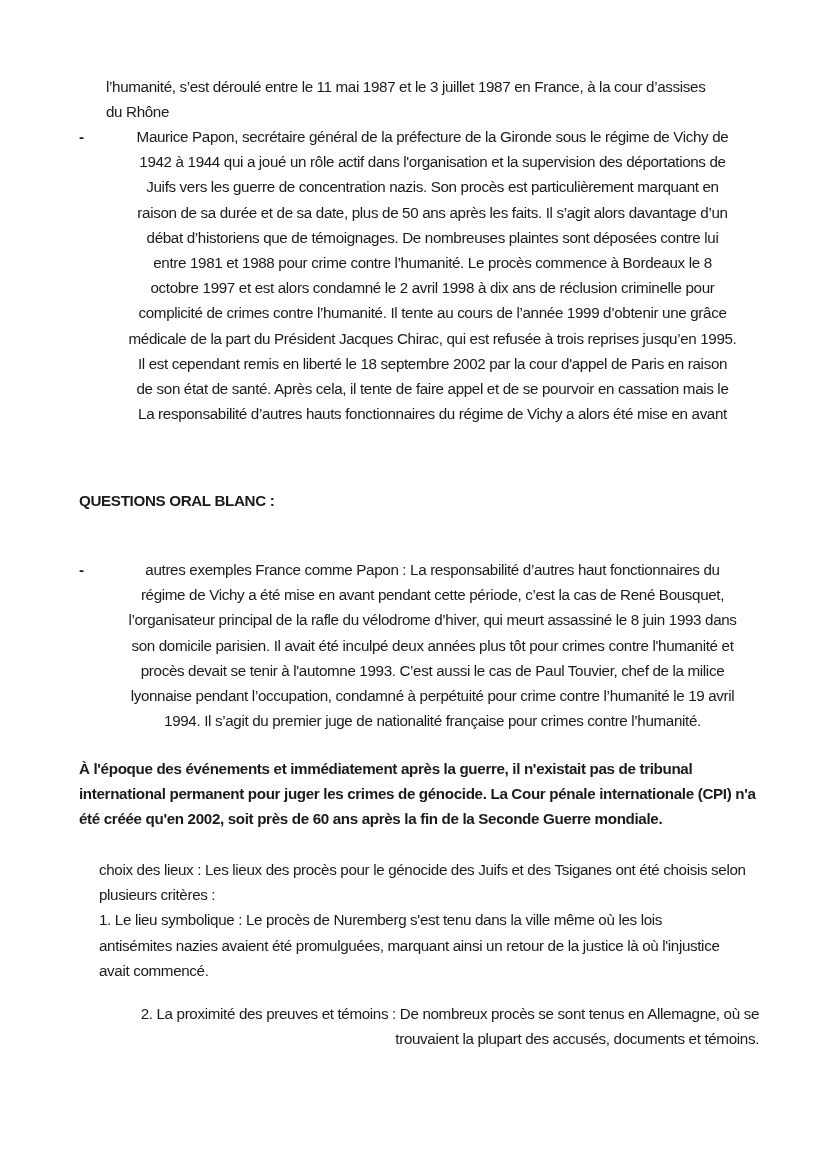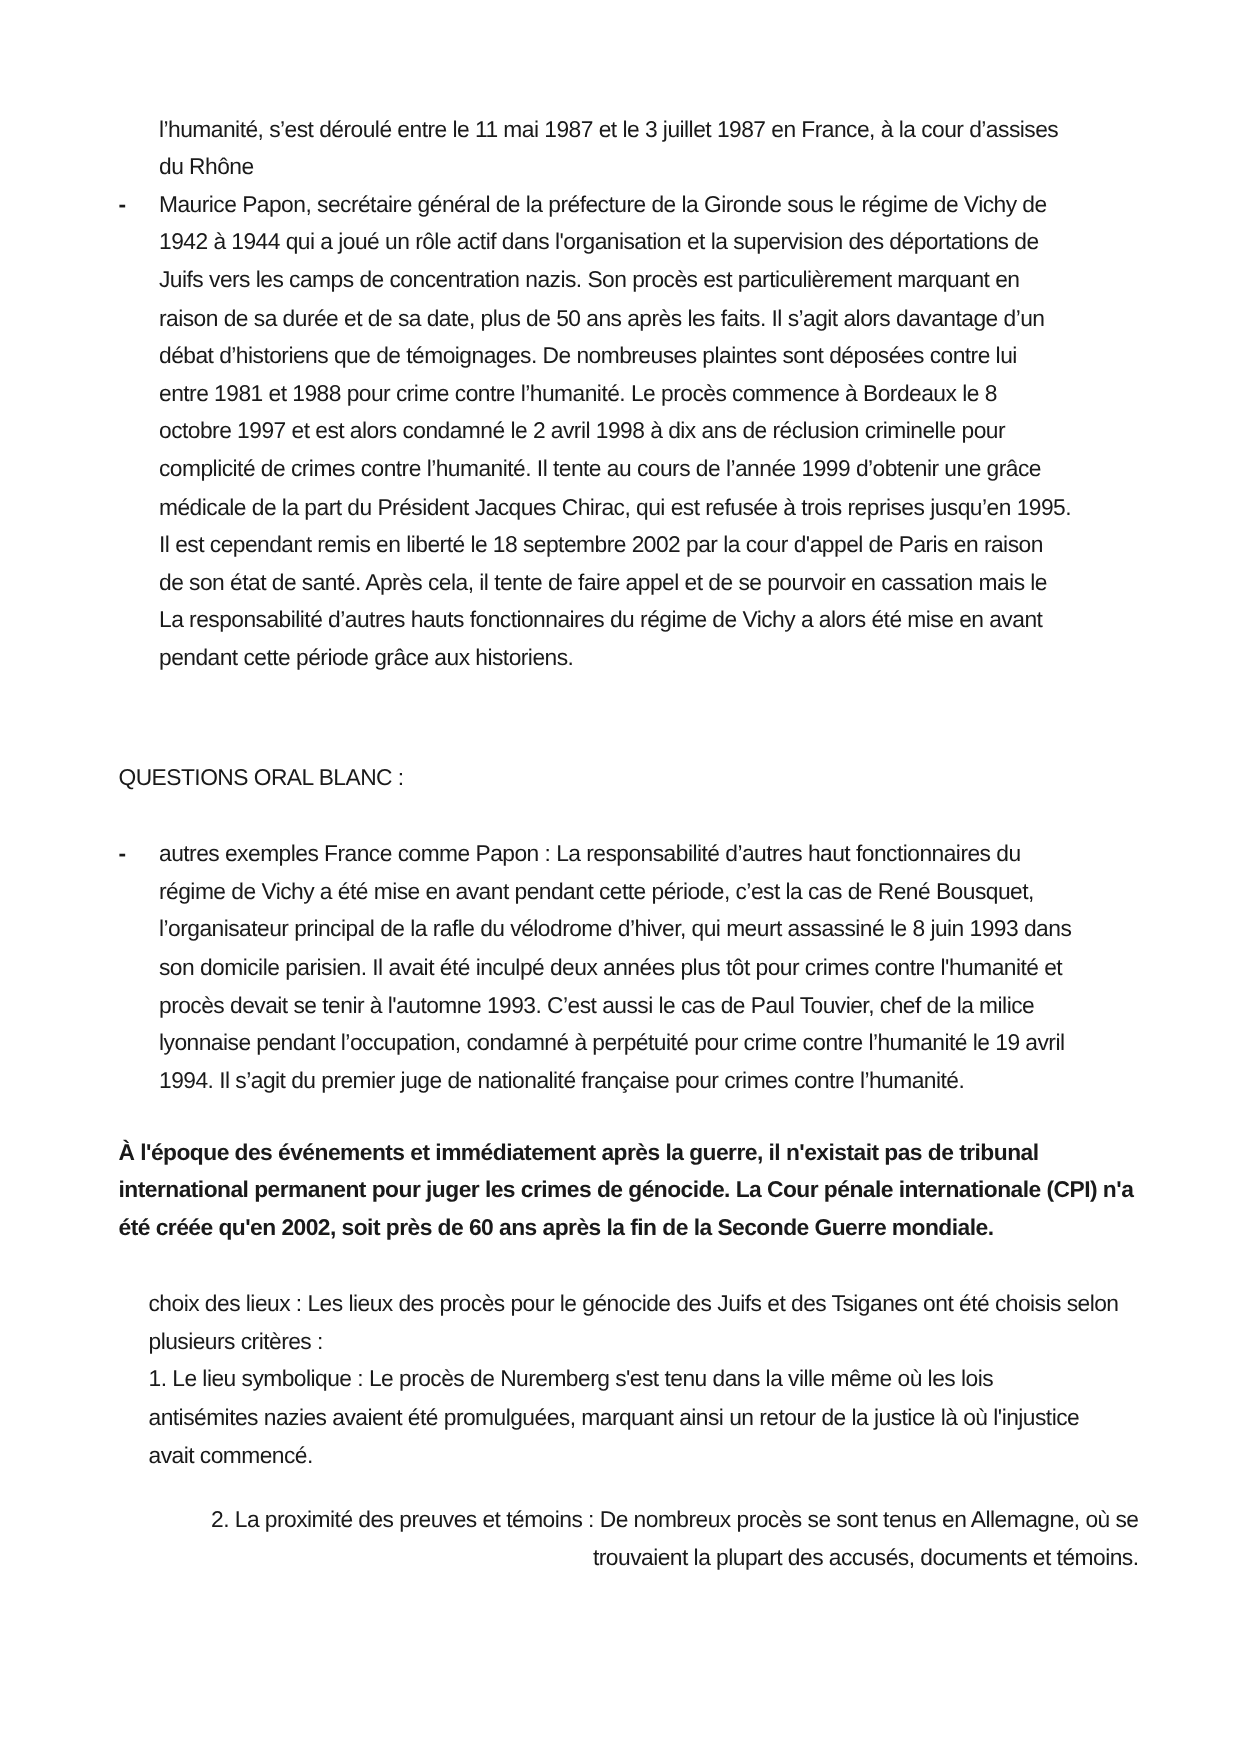--- a/index.html
+++ b/index.html
@@ -45,52 +45,52 @@
   }
   .list-item .dash {
     position: absolute;
     left: 0;
     top: 0;
     width: 20px;
     font-weight: bold;
   }
   .list-item .text {
     margin-left: 27px;
+    text-align: center;
   }
 </style>
 </head>
 <body>
 
 <div class="page">
 
   <div class="block" style="left:106px; top:74px;">
     <div class="line">l’humanité, s’est déroulé entre le 11 mai 1987 et le 3 juillet 1987 en France, à la cour d’assises</div>
     <div class="line">du Rhône</div>
   </div>
 
   <div class="list-item" style="top:124px;">
     <span class="dash">-</span>
     <div class="text">
       <div class="line">Maurice Papon, secrétaire général de la préfecture de la Gironde sous le régime de Vichy de</div>
       <div class="line">1942 à 1944 qui a joué un rôle actif dans l'organisation et la supervision des déportations de</div>
-      <div class="line">Juifs vers les camps de concentration nazis. Son procès est particulièrement marquant en</div>
+      <div class="line">Juifs vers les guerre de concentration nazis. Son procès est particulièrement marquant en</div>
       <div class="line">raison de sa durée et de sa date, plus de 50 ans après les faits. Il s’agit alors davantage d’un</div>
       <div class="line">débat d’historiens que de témoignages. De nombreuses plaintes sont déposées contre lui</div>
       <div class="line">entre 1981 et 1988 pour crime contre l’humanité. Le procès commence à Bordeaux le 8</div>
       <div class="line">octobre 1997 et est alors condamné le 2 avril 1998 à dix ans de réclusion criminelle pour</div>
       <div class="line">complicité de crimes contre l’humanité. Il tente au cours de l’année 1999 d’obtenir une grâce</div>
       <div class="line">médicale de la part du Président Jacques Chirac, qui est refusée à trois reprises jusqu’en 1995.</div>
       <div class="line">Il est cependant remis en liberté  le 18 septembre 2002 par la cour d'appel de Paris en raison</div>
       <div class="line">de son état de santé. Après cela, il tente de faire appel et de se pourvoir en cassation mais le</div>
       <div class="line">La responsabilité d’autres hauts fonctionnaires du régime de Vichy a alors été mise en avant</div>
-      <div class="line">pendant cette période grâce aux historiens.</div>
     </div>
   </div>
 
-  <div class="block" style="top:506px;">
+  <div class="block" style="top:488px;font-weight:bold;">
     <div class="line">QUESTIONS ORAL BLANC :</div>
   </div>
 
   <div class="list-item" style="top:557px;">
     <span class="dash">-</span>
     <div class="text">
       <div class="line">autres exemples France comme Papon : La responsabilité d’autres haut fonctionnaires du</div>
       <div class="line">régime de Vichy a été mise en avant pendant cette période, c’est la cas de René Bousquet,</div>
       <div class="line">l’organisateur principal de la rafle du vélodrome d’hiver, qui meurt assassiné le 8 juin 1993 dans</div>
       <div class="line">son domicile parisien. Il avait été inculpé deux années plus tôt pour crimes contre l'humanité et</div>

